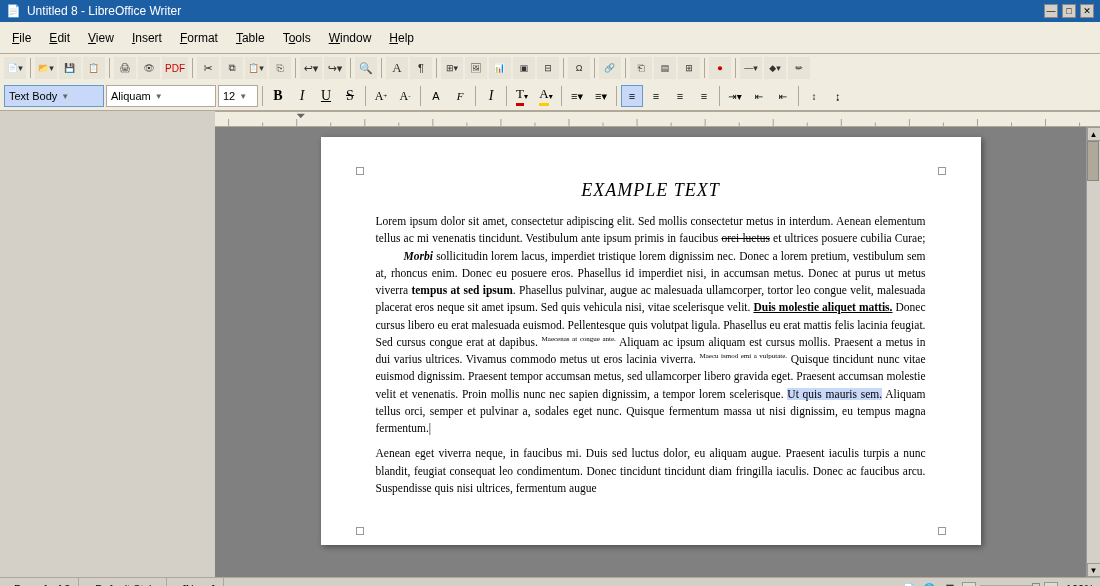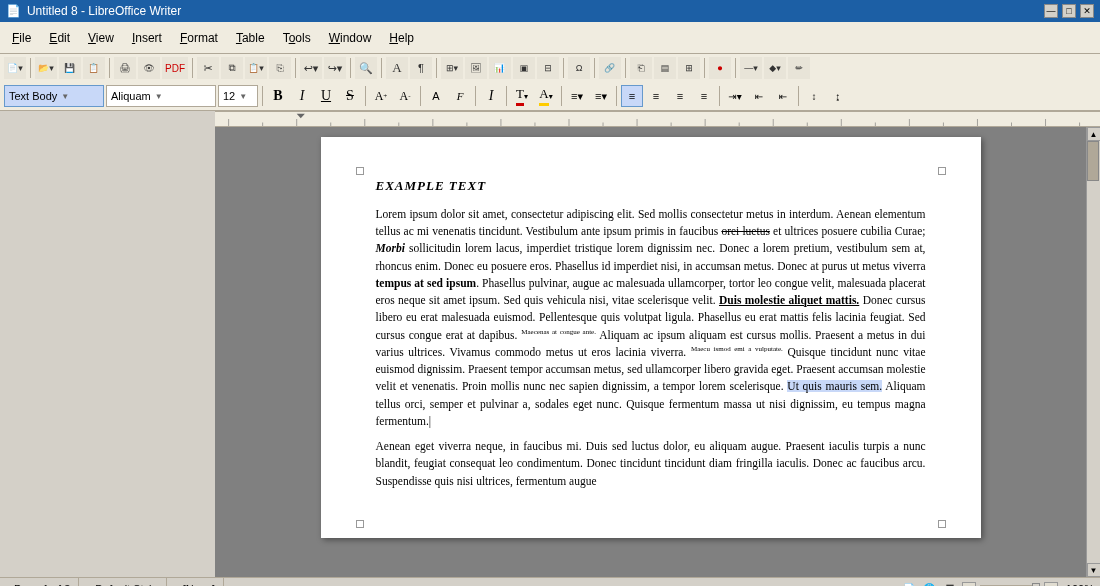--- a/index.html
+++ b/index.html
@@ -170,42 +170,42 @@
       padding: 40px 55px;
       font-family: Georgia, 'Times New Roman', serif;
       font-size: 11.5px;
       line-height: 1.45;
       color: #000;
       margin-bottom: 10px;
       position: relative;
     }
 
     #page-title {
-      text-align: left;
+      text-align: center;
       font-family: Georgia, serif;
-      font-size: 13px;
-      font-weight: bold;
+      font-size: 18px;
+      font-weight: normal;
       font-style: italic;
       margin-bottom: 10px;
       letter-spacing: 1px;
     }
 
     #page-body {
       text-align: justify;
     }
 
     #page-body p {
       margin-bottom: 8px;
       font-size: 11.5px;
       line-height: 1.5;
     }
 
     .strikethrough { text-decoration: line-through; }
     .bold { font-weight: bold; }
-    .bold-italic { font-weight: bold; font-style: italic; }
+    .bold-italic { font-weight: bold; font-style: italic; margin-left: 28px; }
     .underline { text-decoration: underline; }
     .underline-bold { text-decoration: underline; font-weight: bold; }
     .superscript { font-size: 7px; vertical-align: super; }
     .highlight-selected { background: #c8d8f8; }
 
     
     .corner-handle {
       position: absolute;
       width: 8px;
       height: 8px;

